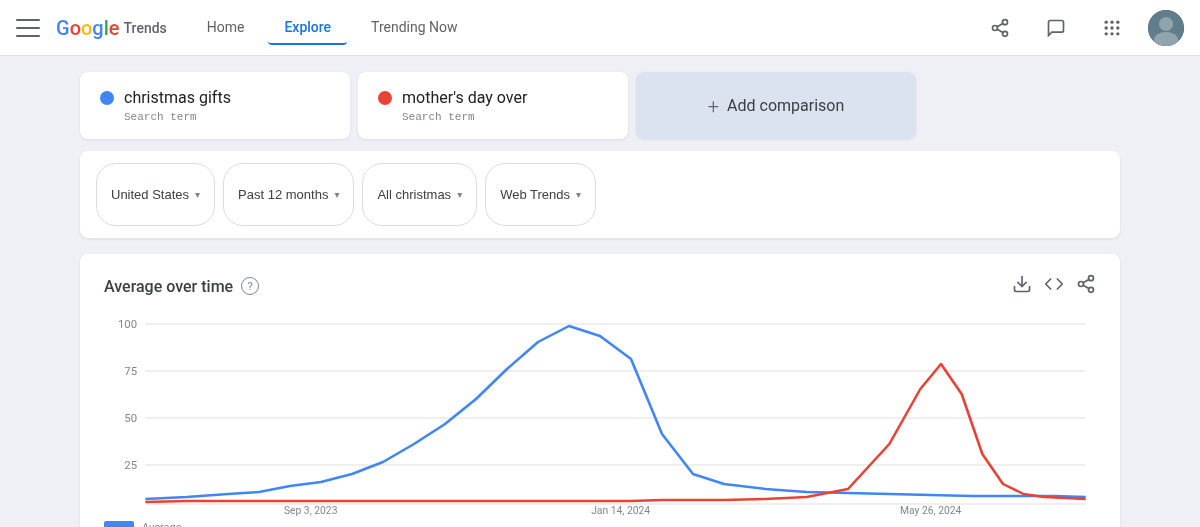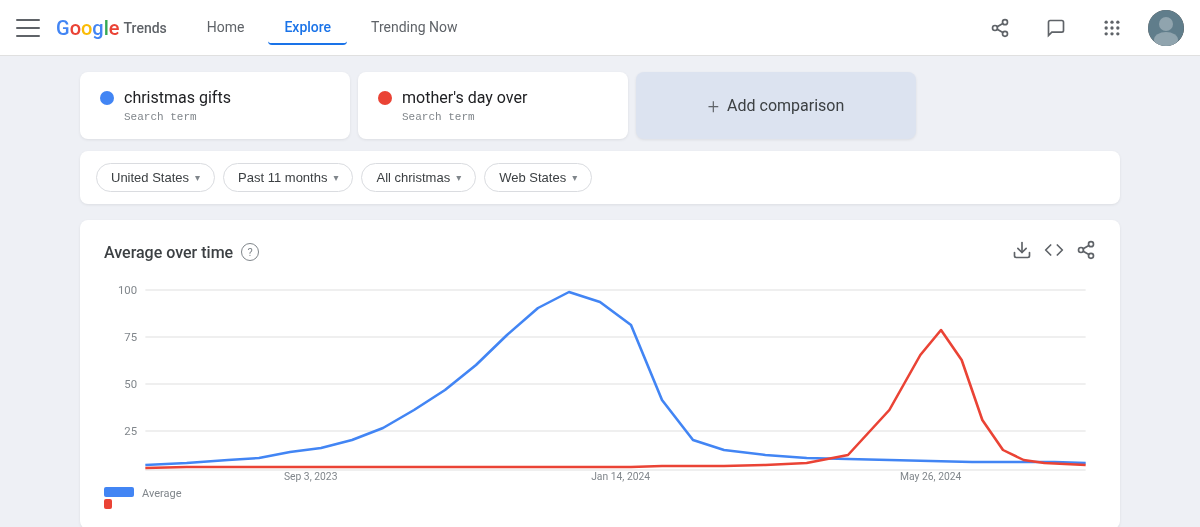--- a/index.html
+++ b/index.html
@@ -171,21 +171,21 @@
       margin-bottom: 16px;
       background: #fff;
       padding: 12px 16px;
       border-radius: 8px;
       box-shadow: 0 1px 3px rgba(0,0,0,0.08);
     }
     .filter-btn {
       display: flex;
       align-items: center;
       gap: 6px;
-      padding: 6px 14px;
+      padding: 23px 14px;
       border: 1px solid #dadce0;
       border-radius: 20px;
       cursor: pointer;
       font-size: 13px;
       color: #3c4043;
       background: #fff;
     }
     .chevron {
       font-size: 10px;
       color: #80868b;
@@ -364,29 +364,29 @@
       <span>Add comparison</span>
     </div>
   </div>
 
   <div class="filter-row">
     <button class="filter-btn">
       <span>United States</span>
       <span class="chevron">▾</span>
     </button>
     <button class="filter-btn">
-      <span>Past 11 months</span>
+      <span>Past 12 months</span>
       <span class="chevron">▾</span>
     </button>
     <button class="filter-btn">
       <span>All christmas</span>
       <span class="chevron">▾</span>
     </button>
     <button class="filter-btn">
-      <span>Web States</span>
+      <span>Web Trends</span>
       <span class="chevron">▾</span>
     </button>
   </div>
 
   <div class="chart-card">
     <div class="chart-header">
       <div class="chart-title-group">
         <span class="chart-title">Average over time</span>
         <div class="help-icon">?</div>
       </div>

